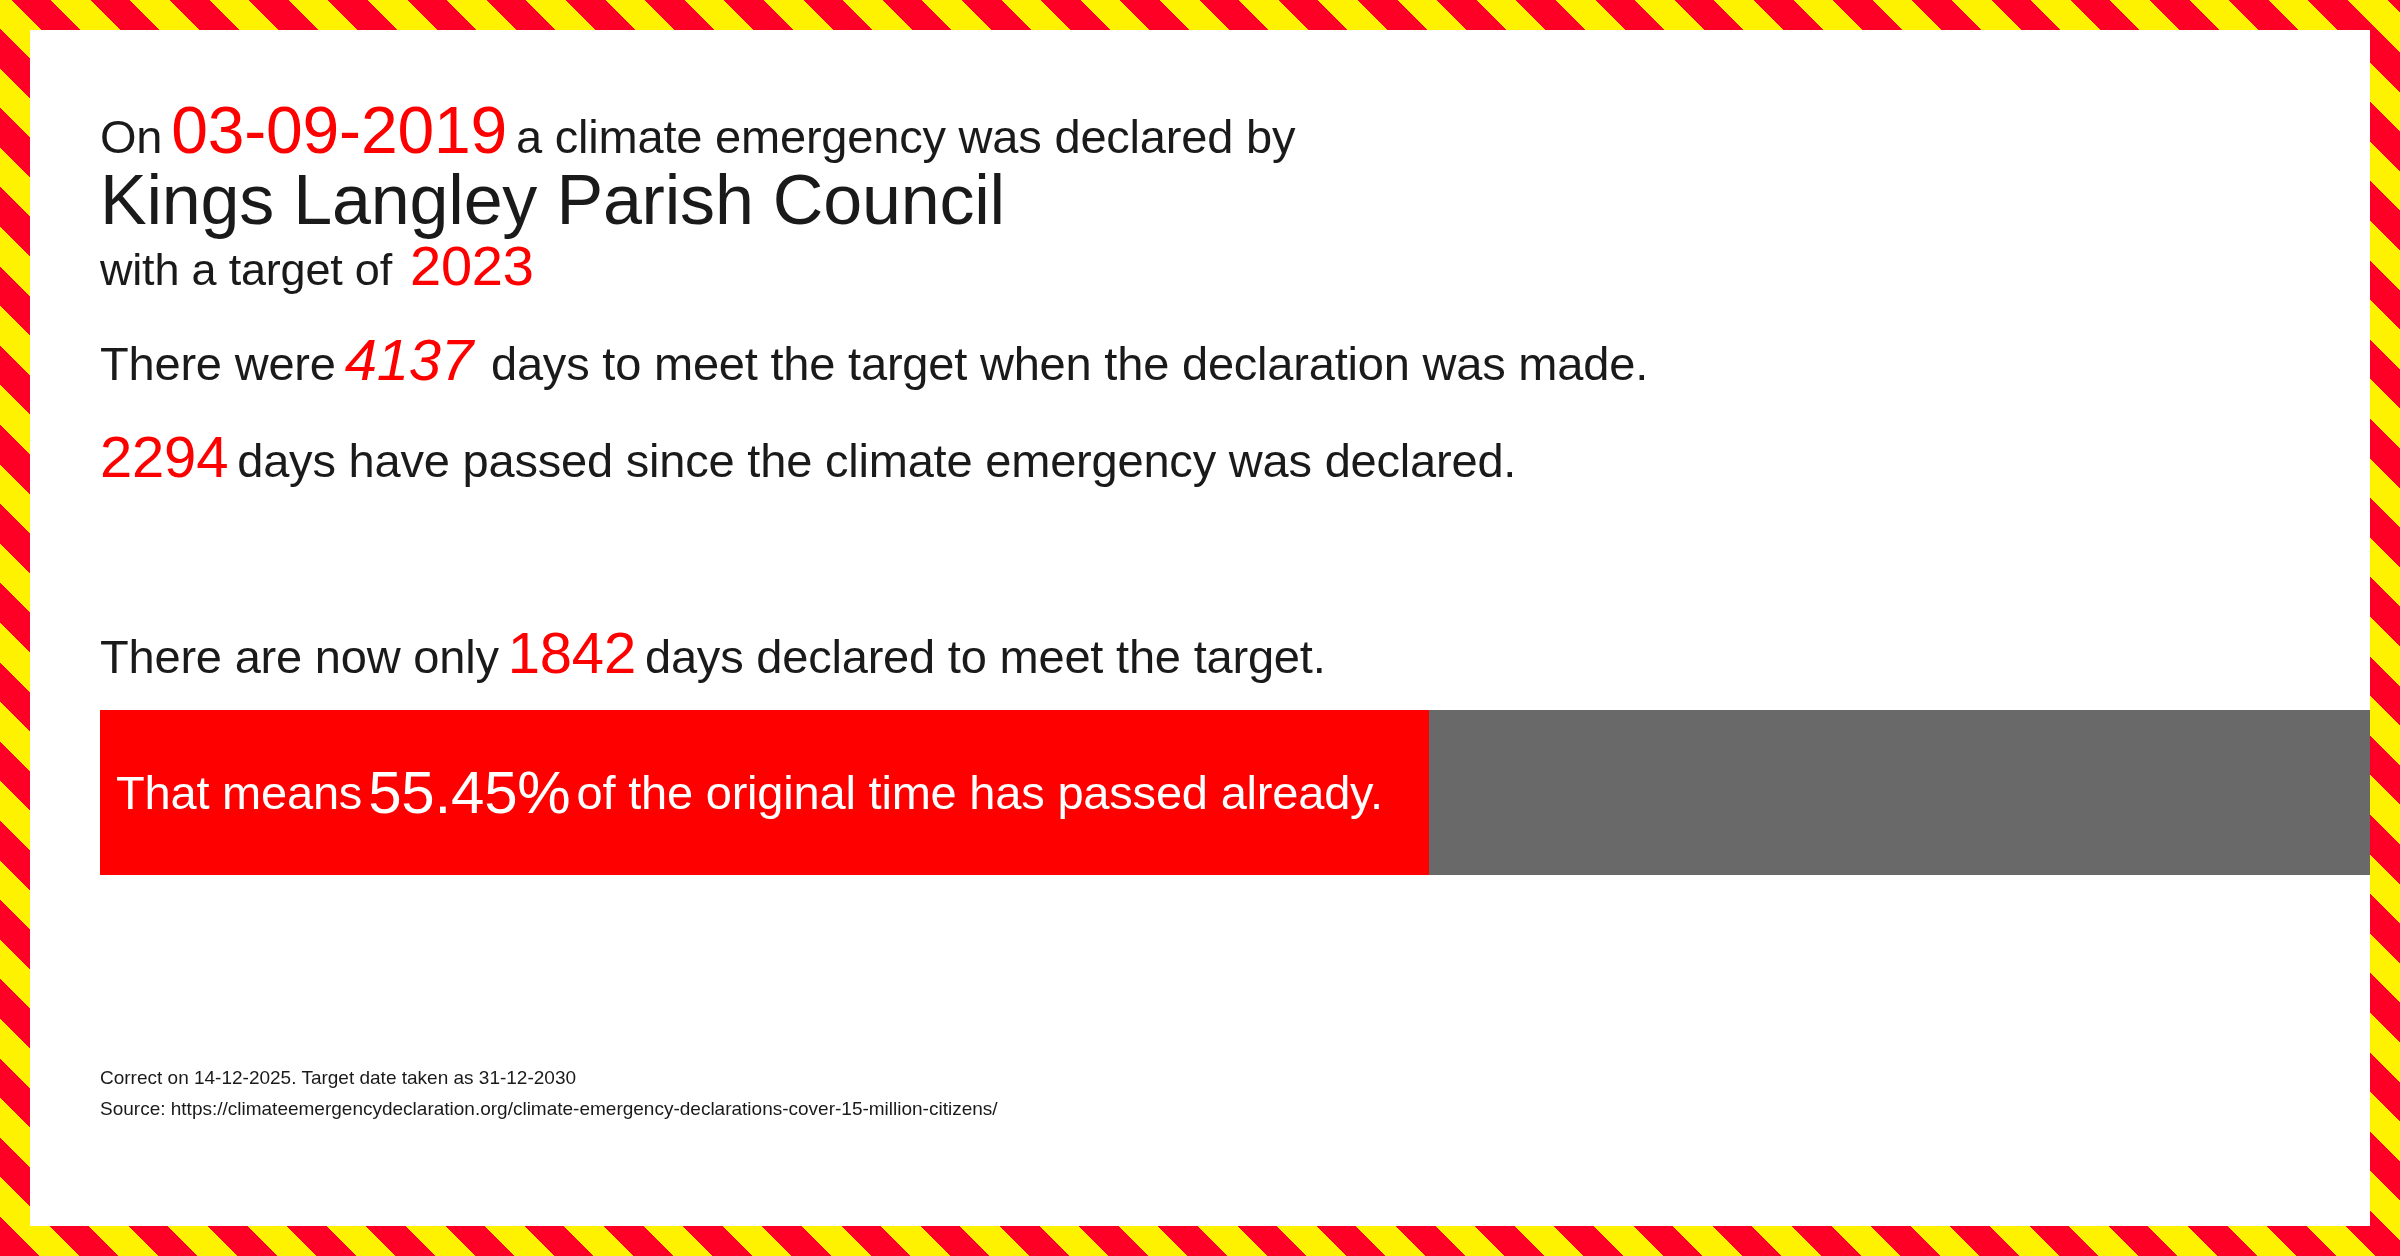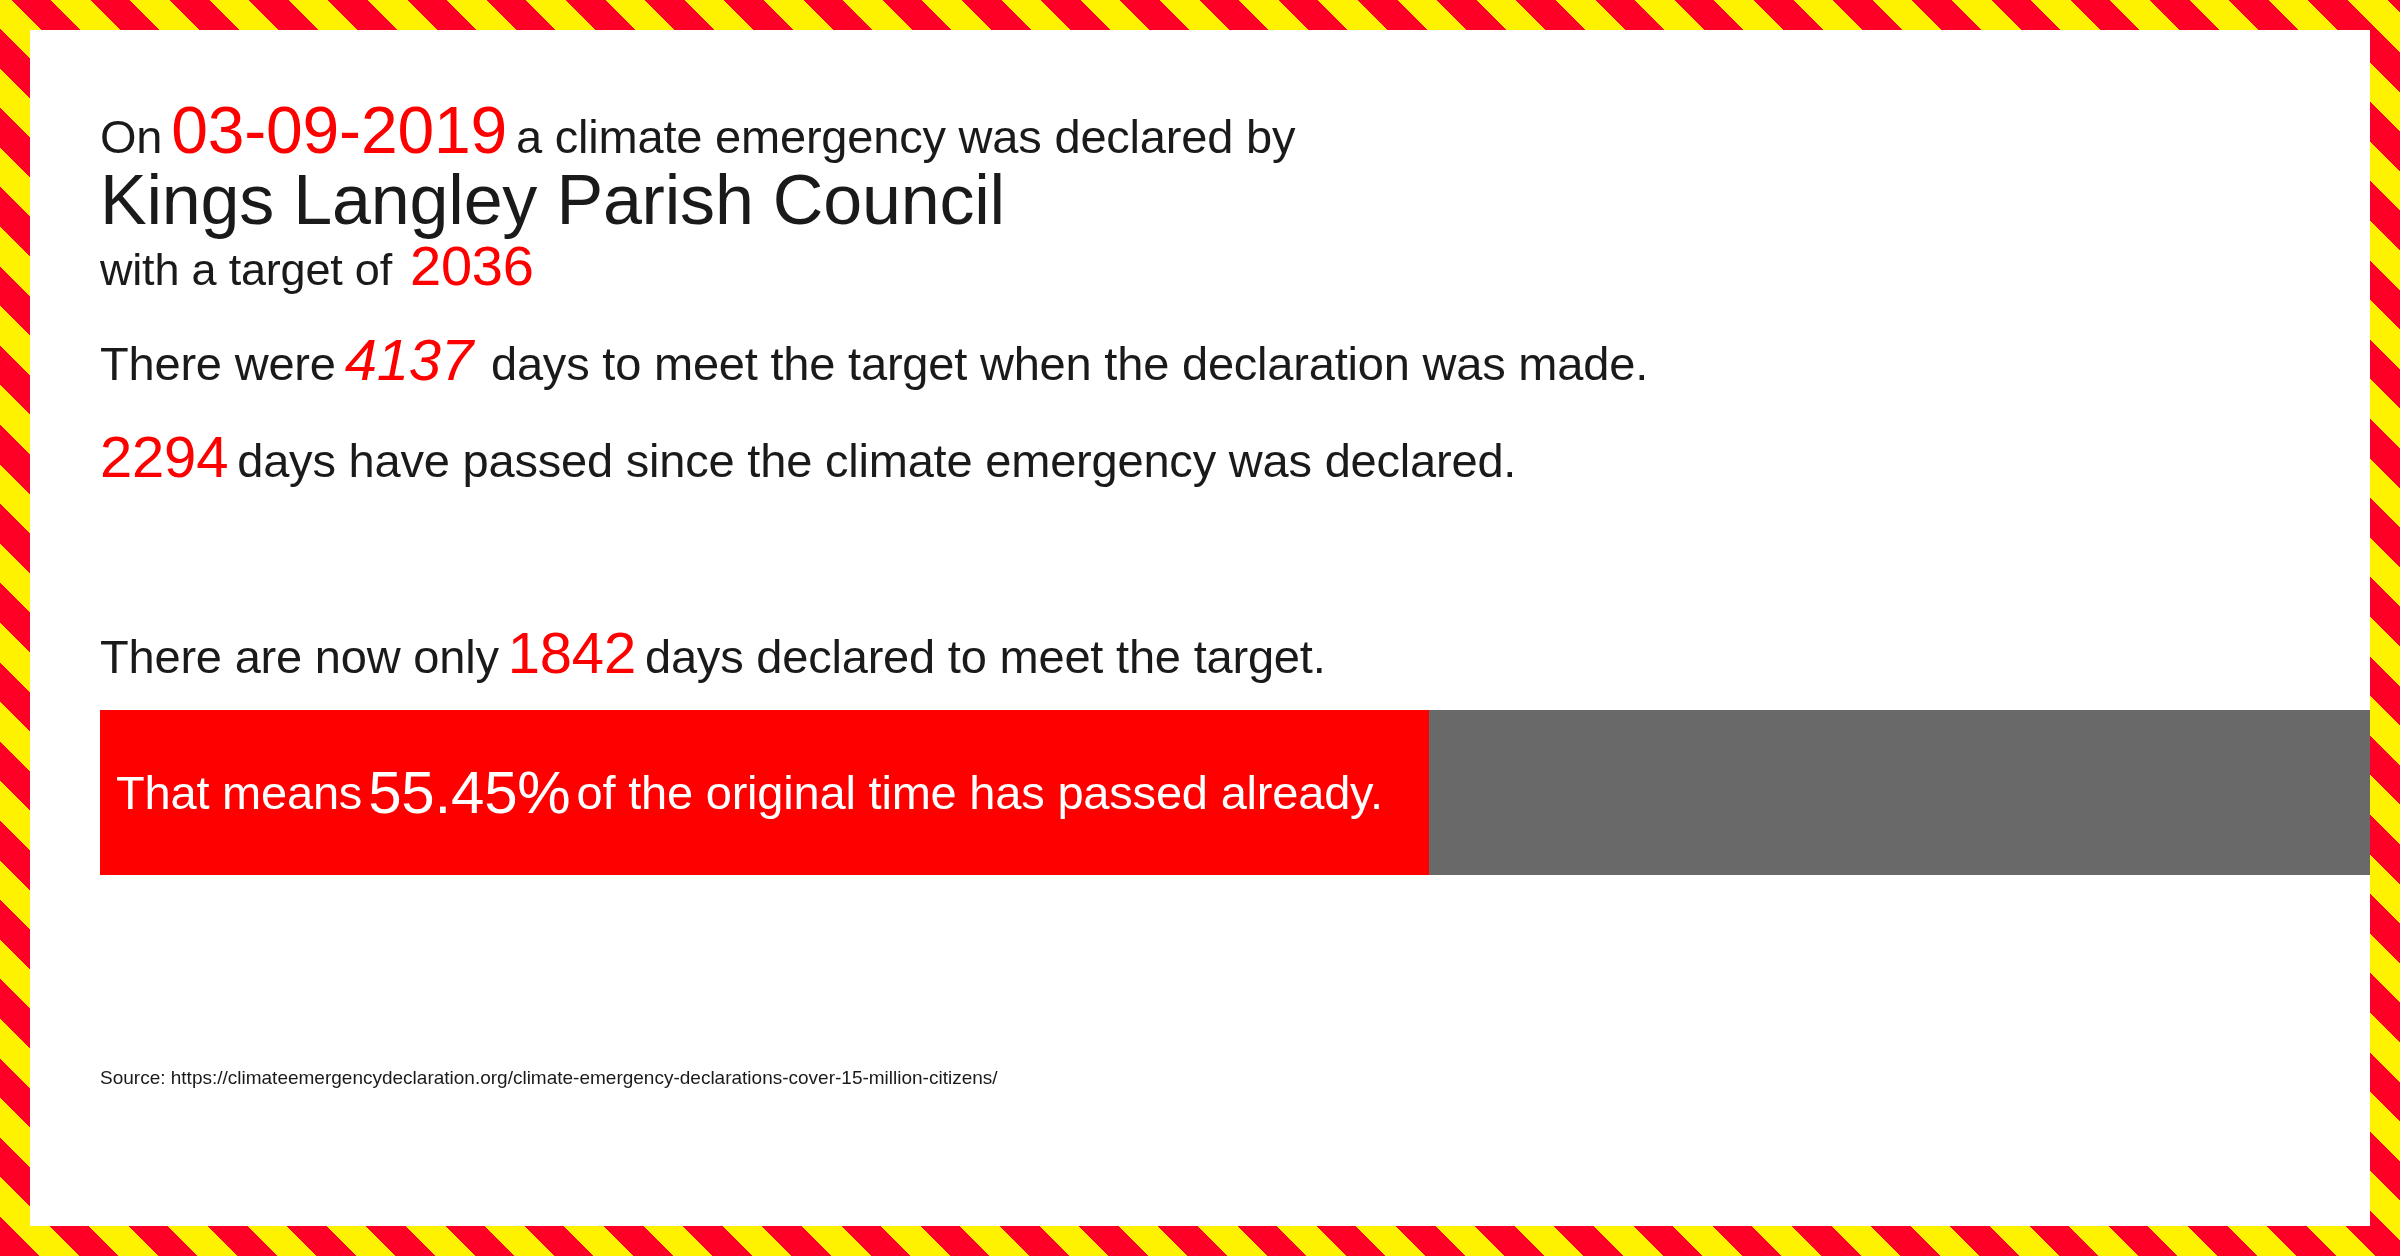--- a/index.html
+++ b/index.html
@@ -138,37 +138,38 @@
 <body>
 
 <div id="poster">
   <div id="inner">
     <div class="content">
 
       <div class="line" id="line-declared"><span>On</span><span class="sp"></span><span class="red">03-09-2019</span><span class="sp"></span><span>a climate emergency was declared by</span></div>
 
       <div class="line" id="line-council">Kings Langley Parish Council</div>
 
-      <div class="line" id="line-target"><span>with a target of</span><span class="sp"></span><span class="sp"></span><span class="red">2036</span></div>
+      <div class="line" id="line-target"><span>with a target of</span><span class="sp"></span><span class="sp"></span><span class="red">2023</span></div>
 
       <div class="line" id="line-daystotarget"><span>There were</span><span class="sp"></span><span class="red">4137</span><span class="sp"></span><span class="sp"></span><span>days to meet the target when the declaration was made.</span></div>
 
       <div class="line" id="line-dayspassed"><span class="red">2294</span><span class="sp"></span><span>days have passed since the climate emergency was declared.</span></div>
 
       <div id="progress-bar">
         <div id="progress-track"></div>
         <div id="progress-fill" style="width: 55.45%;"></div>
         <div id="progress-label">
             <span>That means</span>
             <span class="pct">55.45%</span>
             <span>of the original time has passed already.</span>
           </div>
       </div>
 
       <div class="line" id="line-remaining"><span>There are now only</span><span class="sp"></span><span class="red">1842</span><span class="sp"></span><span>days declared to meet the target.</span></div>
 
     </div>
 
     <div id="footer">
+      <div>Correct on 14-12-2025. Target date taken as 31-12-2030</div>
       <div>Source: https://climateemergencydeclaration.org/climate-emergency-declarations-cover-15-million-citizens/</div>
     </div>
   </div>
 </div>
 
 </body></html>

